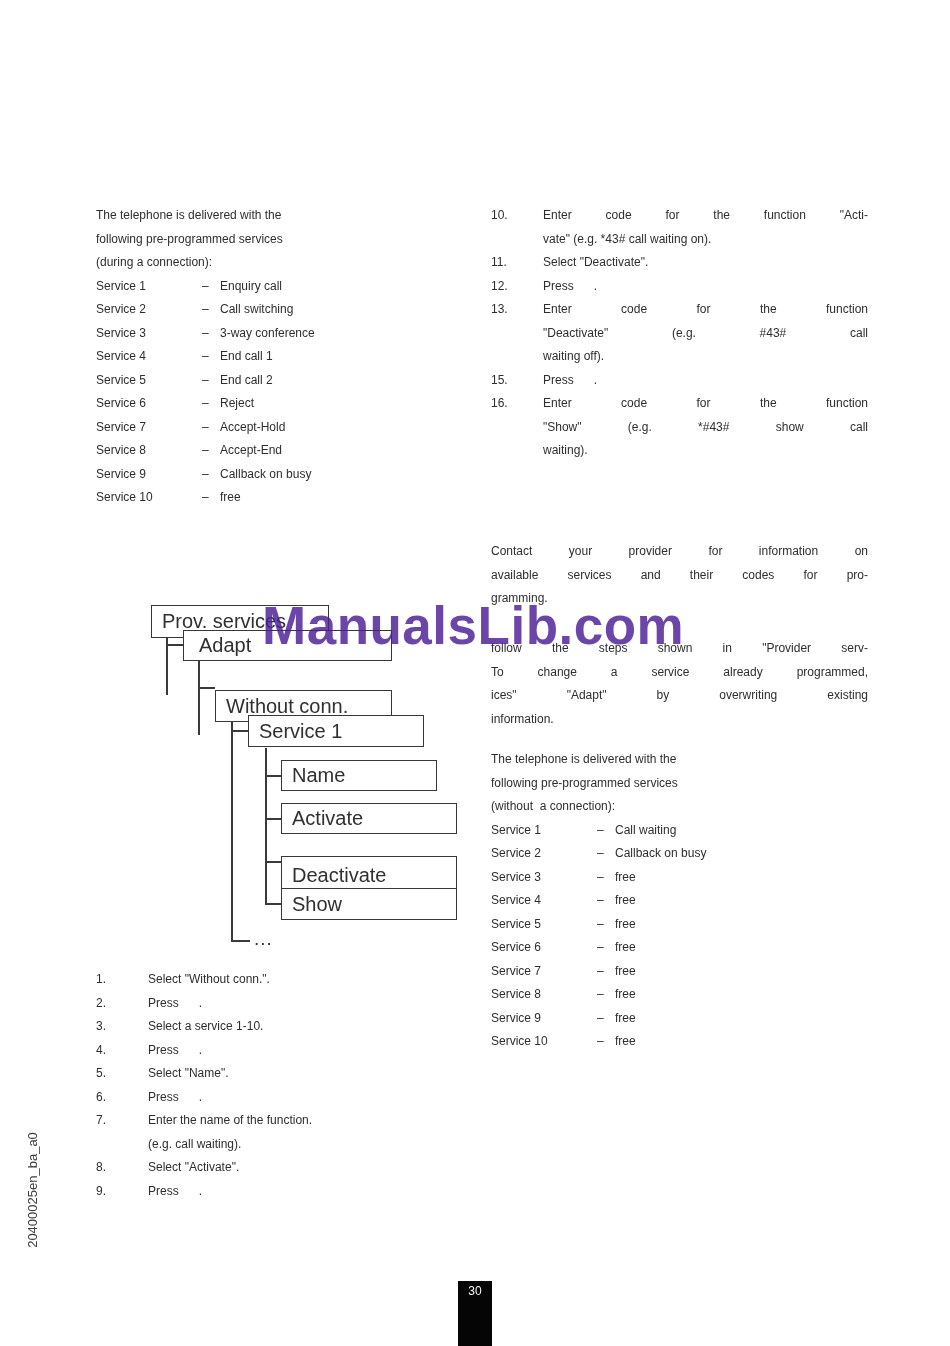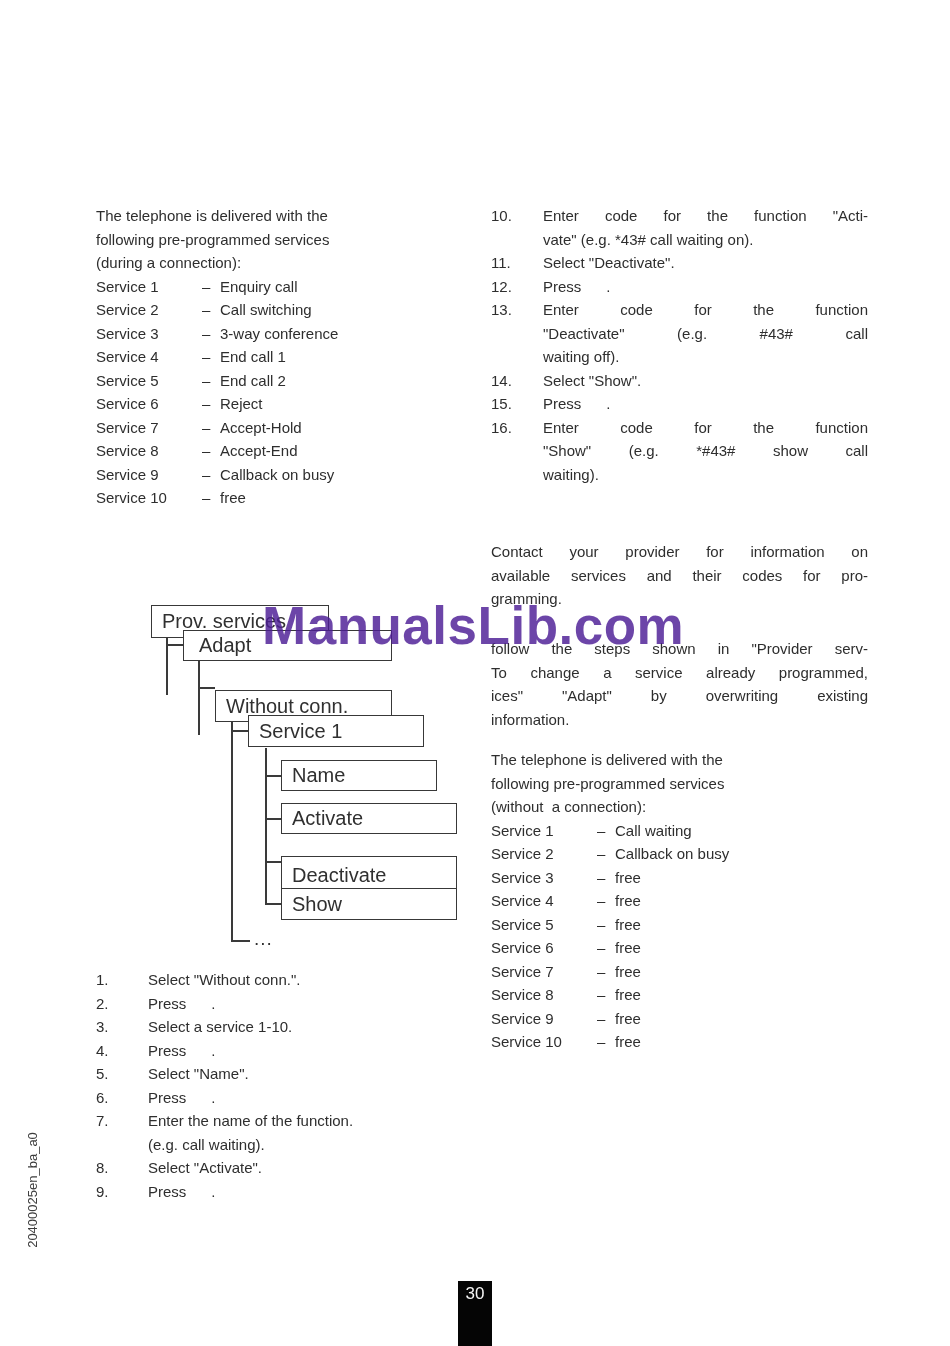--- a/index.html
+++ b/index.html
@@ -6,21 +6,21 @@
   body {
     width: 950px; height: 1346px;
     background: #ffffff;
     position: relative;
     overflow: hidden;
     font-family: "Liberation Sans", sans-serif;
     color: #2e2e2e;
   }
   .textblock {
     position: absolute;
-    font-size: 15px;
+    font-size: 12px;
     line-height: 23.5px;
   }
   .line { white-space: pre-wrap; }
   
   .svc-row { display: flex; }
   .svc-label { width: 106px; flex: none; }
   .svc-dash  { width: 18px;  flex: none; }
   .svc-value { flex: 1; }
   
   .step { display: flex; align-items: flex-start; }
@@ -70,21 +70,21 @@
     transform-origin: center center;
     white-space: nowrap;
   }
   
   .page-box {
     position: absolute;
     left: 458px; top: 1281px;
     width: 34px; height: 65px;
     background: #050505;
     color: #f5f5f5;
-    font-size: 17px;
+    font-size: 12px;
     text-align: center;
     box-sizing: border-box;
     padding-top: 3px;
   }
 </style>
 </head>
 <body>
 
 <div class="textblock" style="left:96px; top:204px; width:384px;">
   <div>
@@ -275,26 +275,20 @@
 
     <div class="step">
       <span class="step-num">13.</span>
       <span class="step-lines">
         <div class="line">Enter code for the function</div>
         <div class="line">"Deactivate" (e.g. #43# call</div>
         <div class="line">waiting off).</div>
       </span>
     </div>
 
-    <div class="step">
-      <span class="step-num">14.</span>
-      <span class="step-lines">
-        <div class="line">Select "Show".</div>
-      </span>
-    </div>
 
     <div class="step">
       <span class="step-num">15.</span>
       <span class="step-lines">
         <div class="line">Press      .</div>
       </span>
     </div>
 
     <div class="step">
       <span class="step-num">16.</span>

